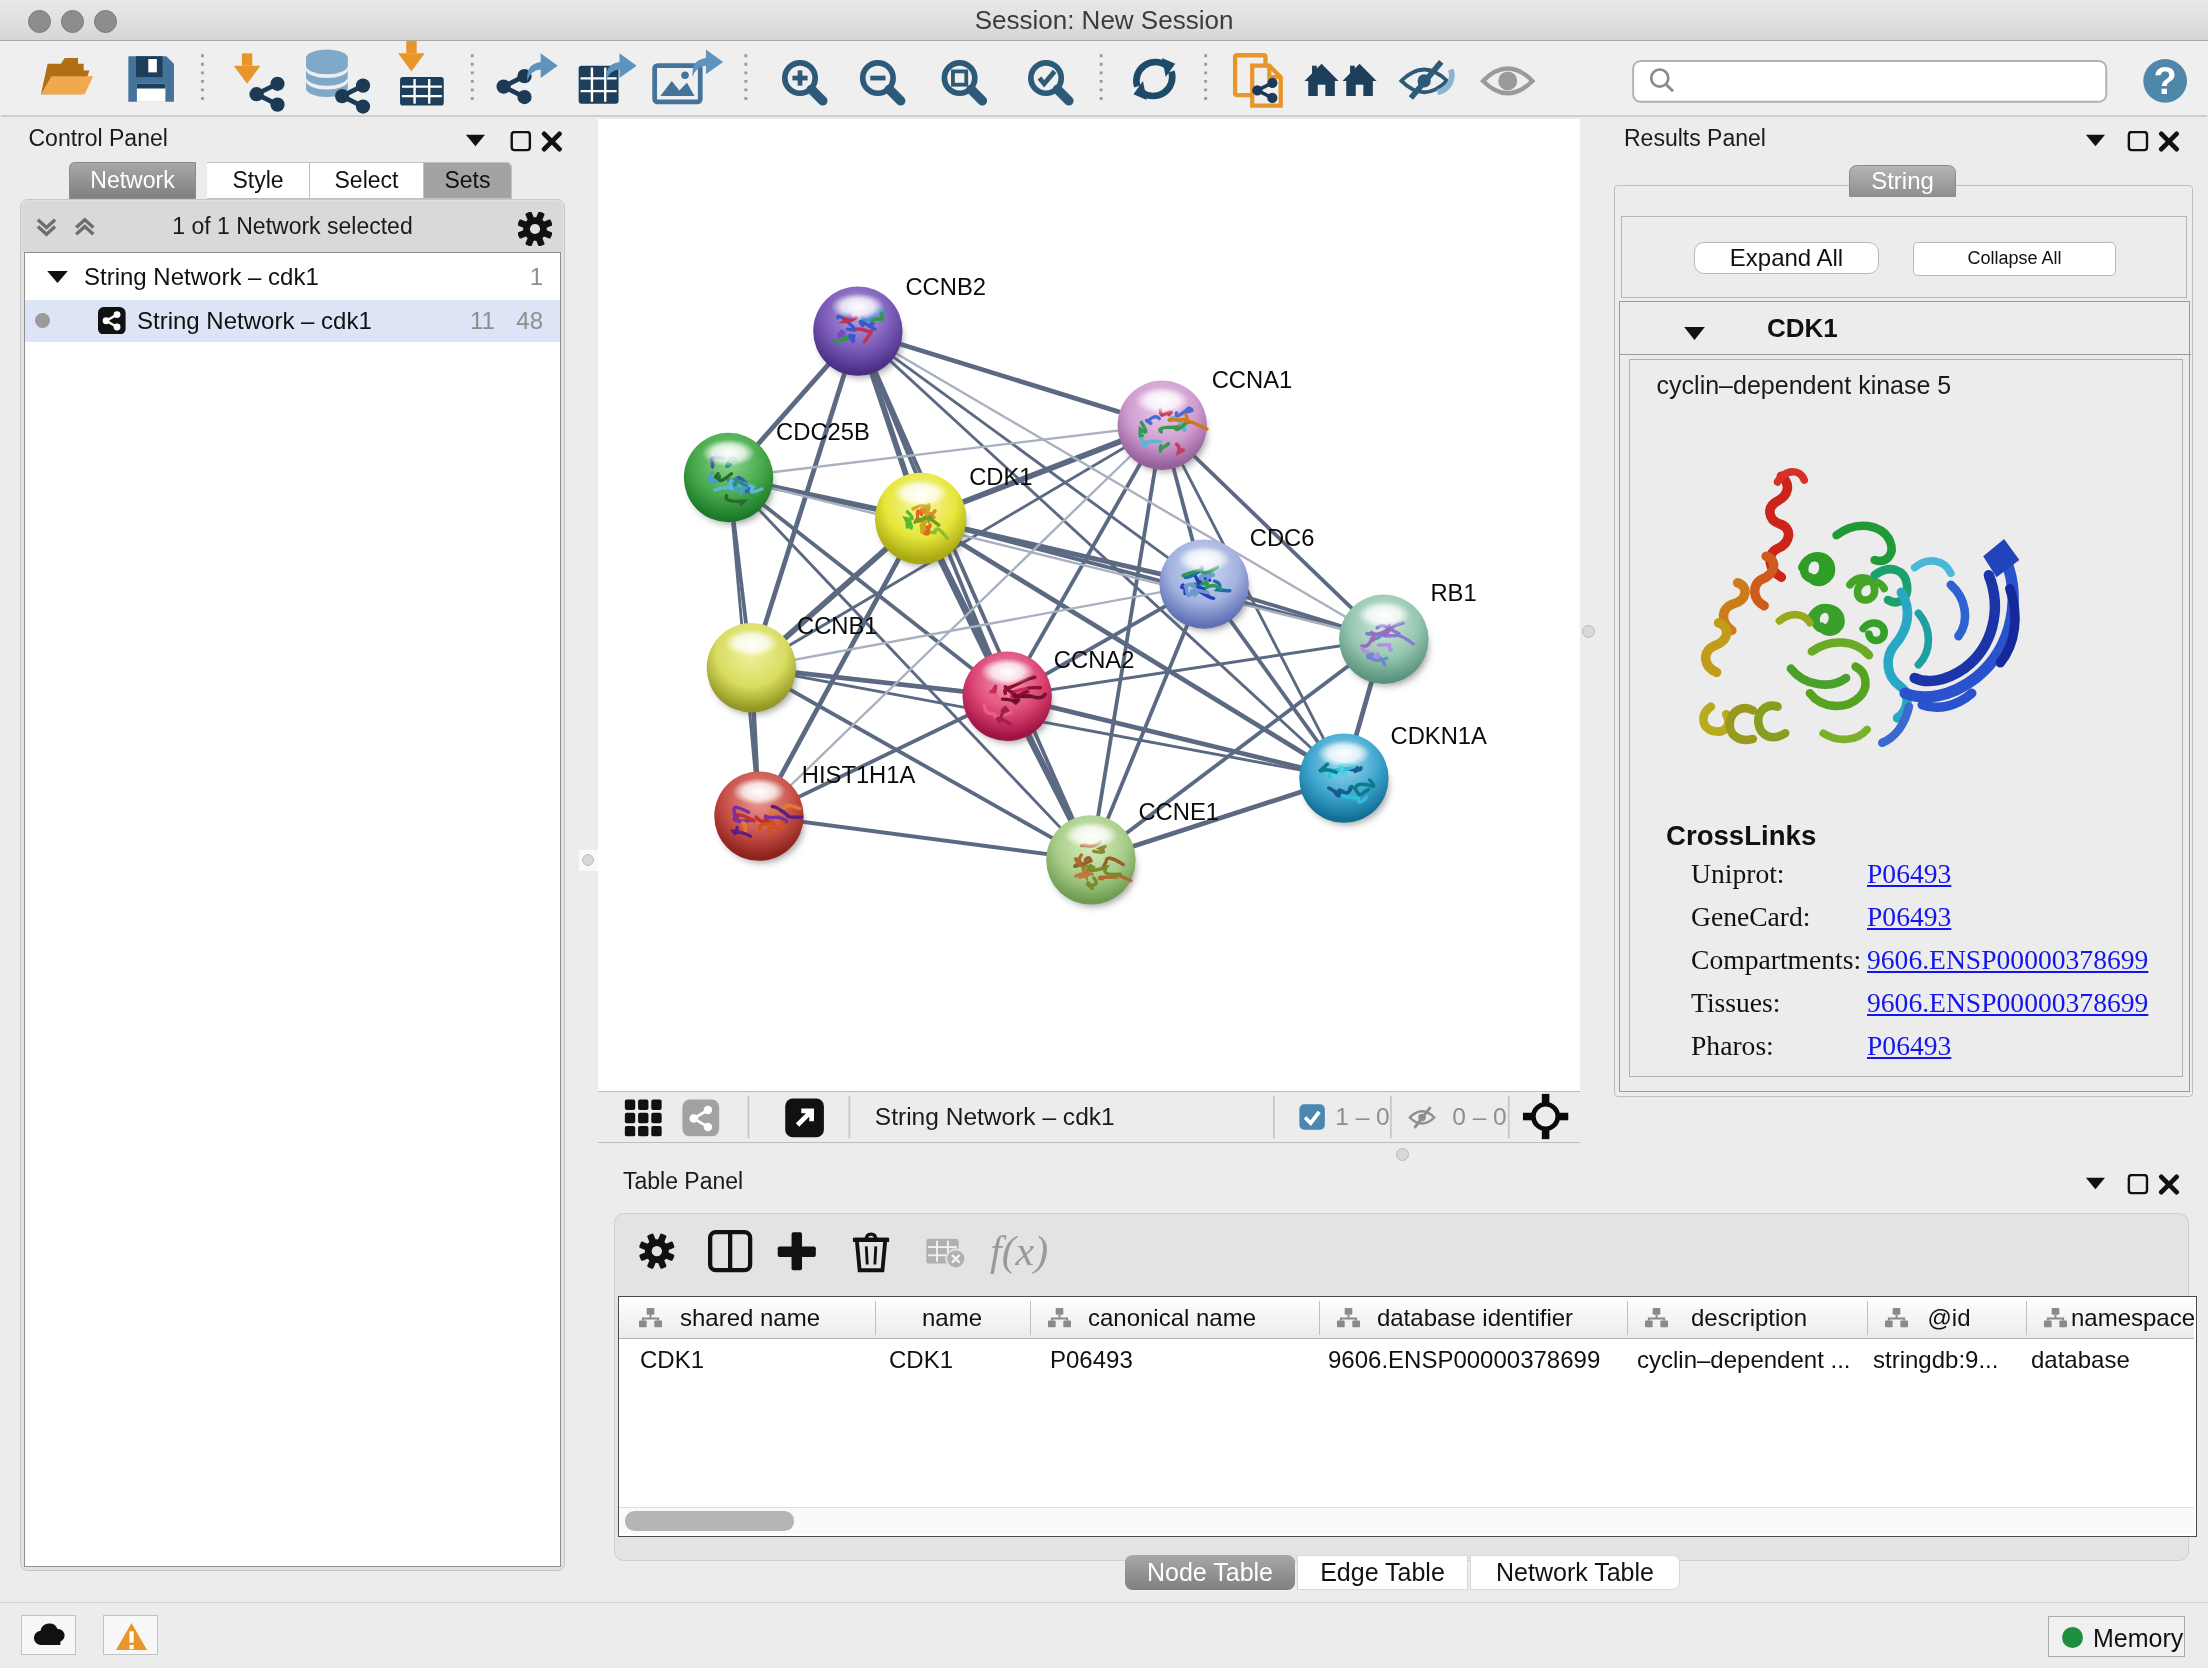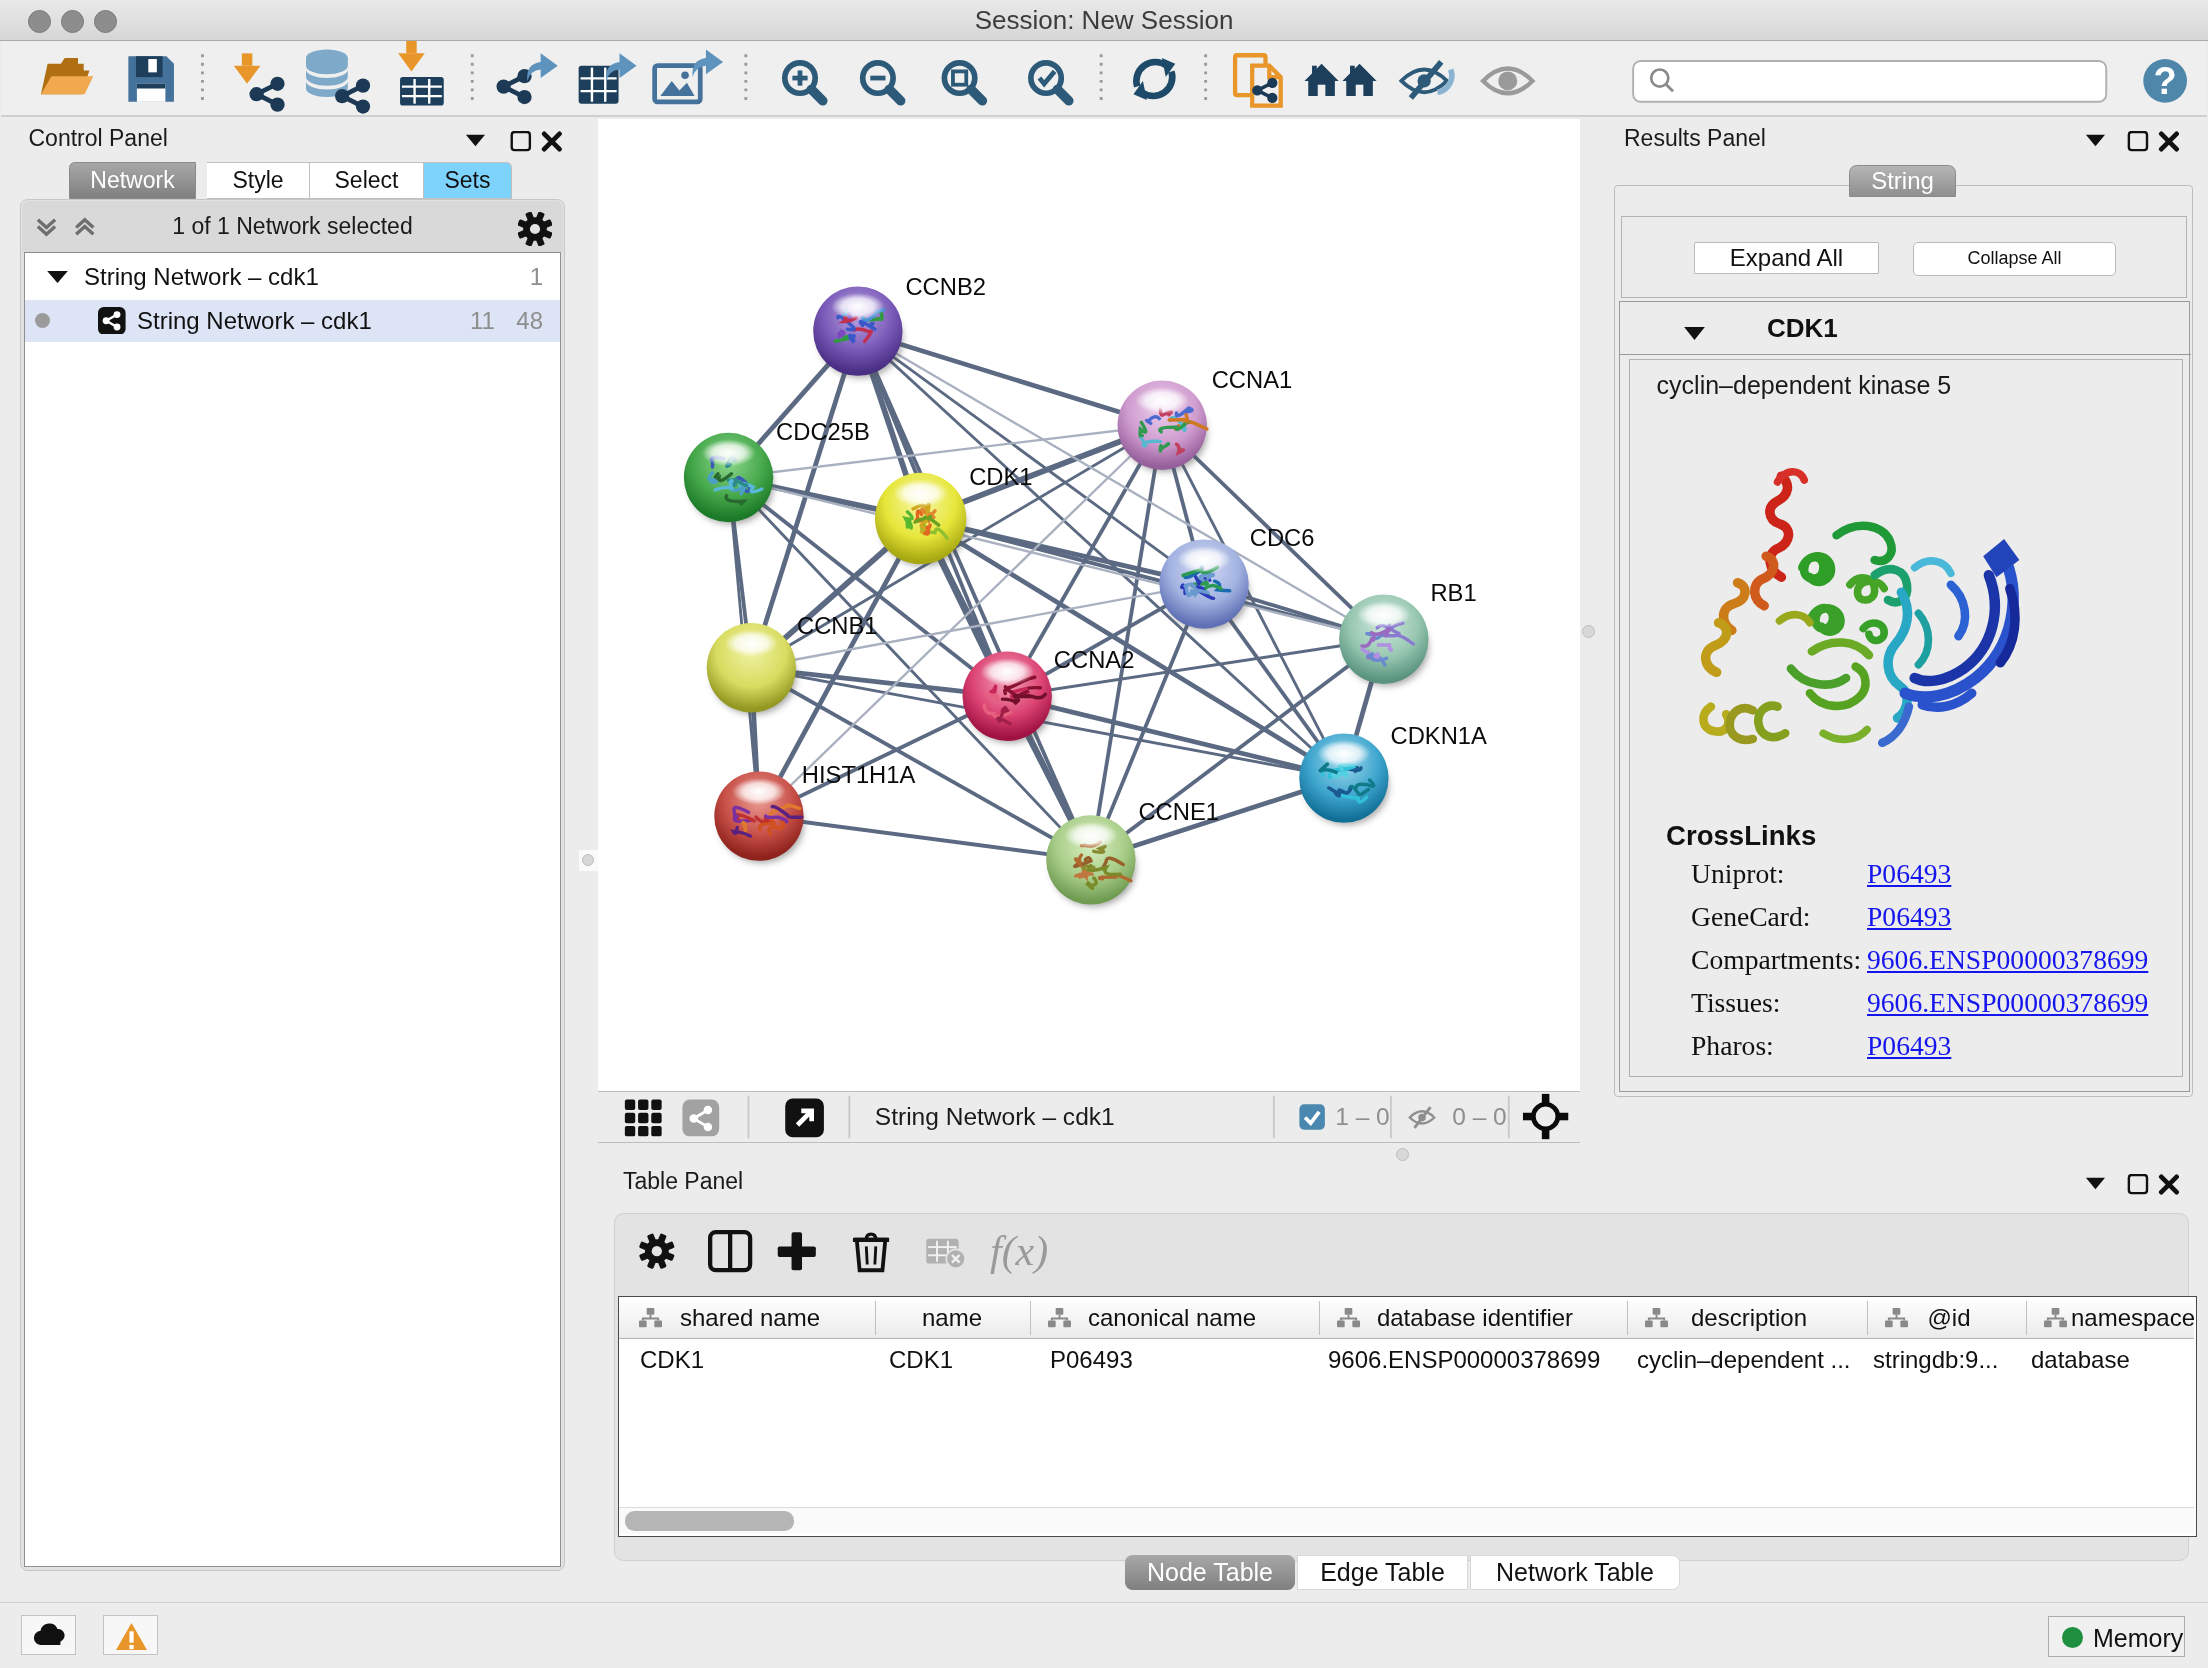--- a/index.html
+++ b/index.html
@@ -182,21 +182,21 @@
 <div class="abs" style="left:28.5px;top:125px;font-size:23px;color:#1a1a1a">Control Panel</div>
 <svg class="abs" style="left:464px;top:131px" width="105" height="21" viewBox="0 0 110 22">
  <path d="M2,4 L22,4 L12,16 Z" fill="#111"></path>
  <rect x="50" y="1" width="19" height="19" rx="3" fill="none" stroke="#111" stroke-width="2.5"></rect>
  <path d="M84,3 L100,19 M100,3 L84,19" stroke="#111" stroke-width="5" stroke-linecap="round"></path>
 </svg>
 <div class="abs" style="left:69px;top:162px;width:442px;height:37px">
  <div class="abs" style="left:0;width:127px;height:37px;background:linear-gradient(#a8a8a8,#7f7f7f);border:1px solid #8a8a8a;border-radius:5.7px 0 0 0;color:#fff;text-align:center;font-size:23px;line-height:35px">Network</div>
  <div class="abs" style="left:138px;width:103px;height:37px;background:#fff;border:1px solid #c0c0c0;border-left:none;color:#111;text-align:center;font-size:23px;line-height:35px">Style</div>
  <div class="abs" style="left:241px;width:114px;height:37px;background:#fff;border:1px solid #c0c0c0;border-left:none;color:#111;text-align:center;font-size:23px;line-height:35px">Select</div>
- <div class="abs" style="left:355px;width:88px;height:37px;background:#7dd3fc;border:1px solid #c0c0c0;border-left:none;border-radius:0 5.7px 0 0;color:#111;text-align:center;font-size:23px;line-height:35px">Sets</div>
+ <div class="abs" style="left:355px;width:88px;height:37px;background:#a3a3a3;border:1px solid #c0c0c0;border-left:none;border-radius:0 5.7px 0 0;color:#111;text-align:center;font-size:23px;line-height:35px">Sets</div>
 </div>
 <div class="abs" style="left:20px;top:199px;width:545px;height:1372px;background:#e2e2e2;border:1px solid #c6c6c6;border-radius:7.6px"></div>
 <div class="abs" style="left:22px;top:201px;width:541px;height:51px;background:#d9d9d9;border-radius:6.7px 6.7px 0 0">
   <svg class="abs" style="left:13.3px;top:13.3px" width="67" height="27" viewBox="0 0 70 28" fill="none" stroke="#6e6e6e" stroke-width="3.5">
    <path d="M3,6 L12,14 L21,6 M3,13 L12,21 L21,13"></path>
    <path d="M43,21 L52,13 L61,21 M43,14 L52,6 L61,14"></path>
   </svg>
   <div class="abs" style="left:0;top:12.4px;width:100%;text-align:center;font-size:23px;color:#1a1a1a">1 of 1 Network selected</div>
   <svg class="abs" style="left:496px;top:10.5px" width="34" height="34" viewBox="-18 -18 36 36">
       <g transform="translate(0,0)" fill="#111">
@@ -604,21 +604,21 @@
 </div>
 <div class="abs" style="left:1624px;top:125px;font-size:23px;color:#1a1a1a">Results Panel</div>
 <svg class="abs" style="left:2084px;top:131px" width="105" height="21" viewBox="0 0 110 22">
  <path d="M2,4 L22,4 L12,16 Z" fill="#111"></path>
  <rect x="47" y="1" width="19" height="19" rx="3" fill="none" stroke="#111" stroke-width="2.5"></rect>
  <path d="M81,3 L97,19 M97,3 L81,19" stroke="#111" stroke-width="5" stroke-linecap="round"></path>
   </svg>
 <div class="abs" style="left:1614px;top:185px;width:579px;height:912px;background:#ececec;border:1px solid #bdbdbd;border-radius:3.8px"></div>
 <div class="abs" style="left:1849px;top:165px;width:107px;height:32px;background:linear-gradient(#b5b5b5,#8f8f8f);border:1px solid #8a8a8a;border-radius:7.6px 7.6px 0 0;color:#fff;font-size:24px;text-align:center;line-height:30px">String</div>
 <div class="abs" style="left:1621px;top:216px;width:566px;height:82px;border:1px solid #b4b4b4;background:#ececec">
- <div class="abs" style="left:72px;top:25px;width:185px;height:32px;background:#fff;border:1px solid #b9b9b9;border-radius:1px;font-size:24px;color:#111;text-align:center;line-height:30px">Expand All</div>
+ <div class="abs" style="left:72px;top:25px;width:185px;height:32px;background:#fff;border:1px solid #b9b9b9;border-radius:10px;font-size:24px;color:#111;text-align:center;line-height:30px">Expand All</div>
  <div class="abs" style="left:291px;top:25px;width:203px;height:34px;background:#fff;border:1px solid #b9b9b9;border-radius:5px;font-size:18px;color:#111;text-align:center;line-height:30px">Collapse All</div>
 </div>
 <div class="abs" style="left:1619px;top:301px;width:571px;height:791px;border:1px solid #9a9a9a;background:#ececec">
  <svg class="abs" style="left:63px;top:23px" width="23" height="16" viewBox="0 0 24 17">
       <path d="M1,2 L23,2 L12,16 Z" fill="#111"></path>
     </svg>
  <div class="abs" style="left:147px;top:11.4px;font-size:26px;font-weight:bold;color:#111">CDK1</div>
  <div class="abs" style="left:0;top:52px;width:571px;border-top:1px solid #9a9a9a"></div>
  <div class="abs" style="left:8.6px;top:57px;width:554px;height:718px;border:1px solid #b0b0b0;background:#ececec">
    <div class="abs" style="left:27px;top:11.4px;font-size:25px;color:#1a1a1a">cyclin–dependent kinase 5</div>

